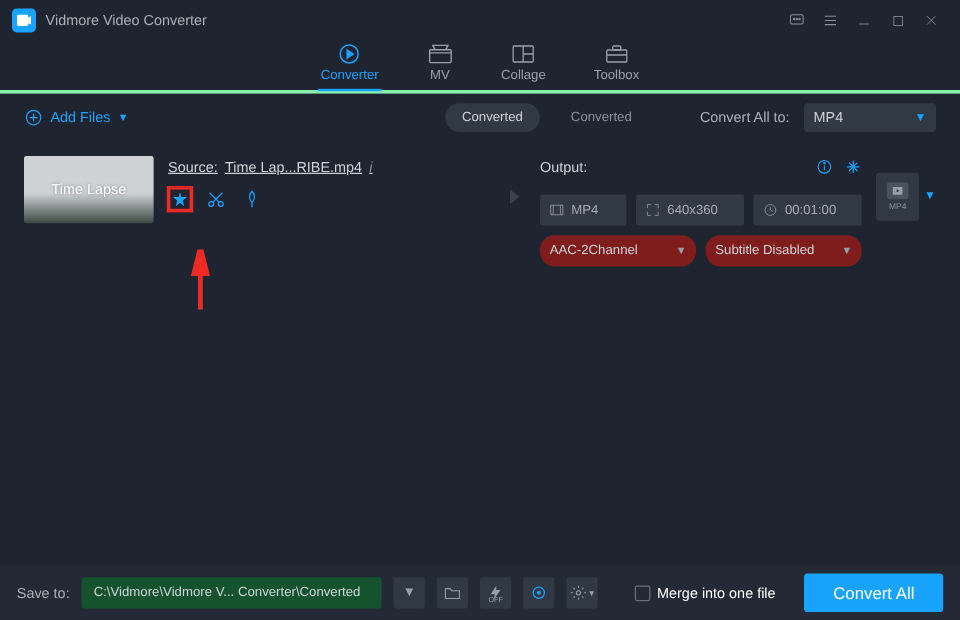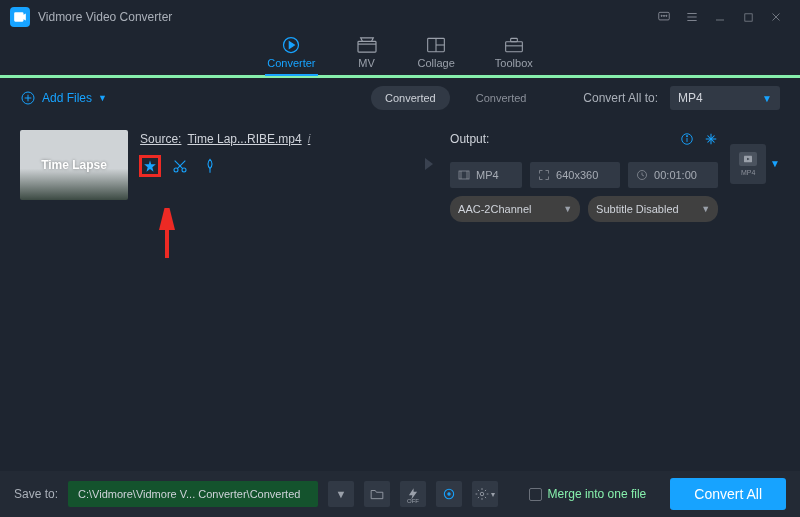--- a/index.html
+++ b/index.html
@@ -19,53 +19,53 @@
 
   .toolbar { height: 40px; display: flex; align-items: center; padding: 0 20px; gap: 12px; }
   .addfiles { display:flex; align-items:center; color:#17a3ff; gap:6px; font-size:12px; cursor:pointer; }
   .pill { background:#313945; border-radius: 14px; height:24px; padding:0 14px; display:flex; align-items:center; font-size:11px; color:#cfd3da; cursor:pointer; }
   .pill.inactive { background:transparent; color:#8b909a; }
   .convertall-label { color:#aab0b9; font-size:12px; margin-left:auto; }
   .selectbox { background:#313945; height:24px; min-width:110px; border-radius:3px; display:flex; align-items:center; padding:0 8px; color:#cfd3da; font-size:12px; justify-content:space-between; cursor:pointer; }
   .selectbox .caret { color:#17a3ff; margin-left:10px; font-size:10px; }
 
   .filerow { display:flex; align-items:flex-start; padding: 12px 20px; gap: 12px; }
-  .thumb { width: 116px; height: 70px; background: linear-gradient(#cfd3d6 0%, #cfd3d6 55%, #3c4a43 100%); border-radius:2px; position:relative; display:flex; align-items:center; justify-content:center;font-weight:bold; }
+  .thumb { width: 116px; height: 56px; background: linear-gradient(#cfd3d6 0%, #cfd3d6 55%, #3c4a43 100%); border-radius:2px; position:relative; display:flex; align-items:center; justify-content:center; }
   .thumb .thumbtext { color:#fff; font-size:12px; text-shadow:0 0 3px rgba(0,0,0,.4); }
   .srccol { flex: 0 0 250px; padding-top: 2px; }
   .srcline { color:#cfd3da; font-size:12px; display:flex; align-items:center; gap:6px;text-decoration:underline; }
   .meta { color:#8e939c; font-size:11px; margin-top:20px; }
   .actionrow { display:flex; align-items:center; gap:10px; margin-top:10px; }
   .actbtn { width:20px; height:20px; display:flex; align-items:center; justify-content:center; color:#17a3ff; cursor:pointer; }
   .actbtn.highlight { border:2px solid #ed2a24; box-shadow: 0 0 0 1px #ed2a24; }
   .arrowtrans { flex:0 0 36px; display:flex; align-items:center; justify-content:center; padding-top:26px; }
 
   .outcol { flex:1; padding-top:2px; }
   .outhead { display:flex; align-items:center; gap:8px; font-size:12px; color:#cfd3da; }
   .outhead .spacer2 { flex:1; }
   .outicons { color:#17a3ff; display:flex; gap:10px; }
   .paramgrid { display:flex; gap:8px; margin-top:16px; }
   .pbox { background:#313945; height:26px; display:flex; align-items:center; padding:0 8px; color:#a7acb5; font-size:11px; gap:6px; border-radius:2px; }
   .pbox.time { flex:0 0 90px; }
   .pbox.res { flex:0 0 90px; }
   .pbox.fmt { flex:0 0 72px; }
   .paramgrid2 { display:flex; gap:8px; margin-top:8px; }
-  .dropdown { background:#404040; height:26px; display:flex; align-items:center; padding:0 8px; color:#cfd3da; font-size:11px; border-radius:12px; justify-content:space-between; cursor:pointer; }
+  .dropdown { background:#7f1d1d; height:26px; display:flex; align-items:center; padding:0 8px; color:#cfd3da; font-size:11px; border-radius:12px; justify-content:space-between; cursor:pointer; }
   .dropdown .dcaret { color:#9aa0aa; font-size:9px; }
   .fmtbadge { width:36px; height:40px; background:#313945; border-radius:3px; display:flex; flex-direction:column; align-items:center; justify-content:center; margin-top:14px; cursor:pointer; }
   .fmtbadge .bicon { width:18px; height:14px; background:#4b535f; border-radius:2px; display:flex; align-items:center; justify-content:center; }
   .fmtbadge .blabel { font-size:7px; color:#8b909a; margin-top:3px; }
   .rightcol { display:flex; align-items:flex-start; gap:4px; }
   .fmtcaret { color:#17a3ff; margin-top:28px; font-size:10px; cursor:pointer; }
 
   .footer { position:absolute; bottom:0; left:0; right:0; height:46px; background:#232a35; display:flex; align-items:center; padding:0 14px; gap:10px; }
   .saveto { color:#aab0b9; font-size:12px; }
   .pathbox { background:#14532d; height:26px; flex:0 0 250px; display:flex; align-items:center; padding:0 10px; color:#cfd3da; font-size:11px; border-radius:2px; }
   .ftricon { width:26px; height:26px; background:#313945; display:flex; align-items:center; justify-content:center; color:#9aa0aa; border-radius:2px; cursor:pointer; font-size:11px; }
-  .mergebox { display:flex; align-items:center; gap:6px; color:#86efac; font-size:12px; margin-left:auto; cursor:pointer; }
+  .mergebox { display:flex; align-items:center; gap:6px; color:#ffffff; font-size:12px; margin-left:auto; cursor:pointer; }
   .mergebox .chk { width:13px; height:13px; border:1px solid #6a707a; border-radius:2px; }
   .convertbtn { background:#17a3ff; color:#fff; font-size:14px; height:32px; padding:0 24px; border-radius:3px; display:flex; align-items:center; cursor:pointer; margin-left:14px; }
 
   .red-arrow { position:absolute; left:155px; top:208px; pointer-events:none; }
 
   svg { display:block; }
 </style>
 </head>
 <body>
 

